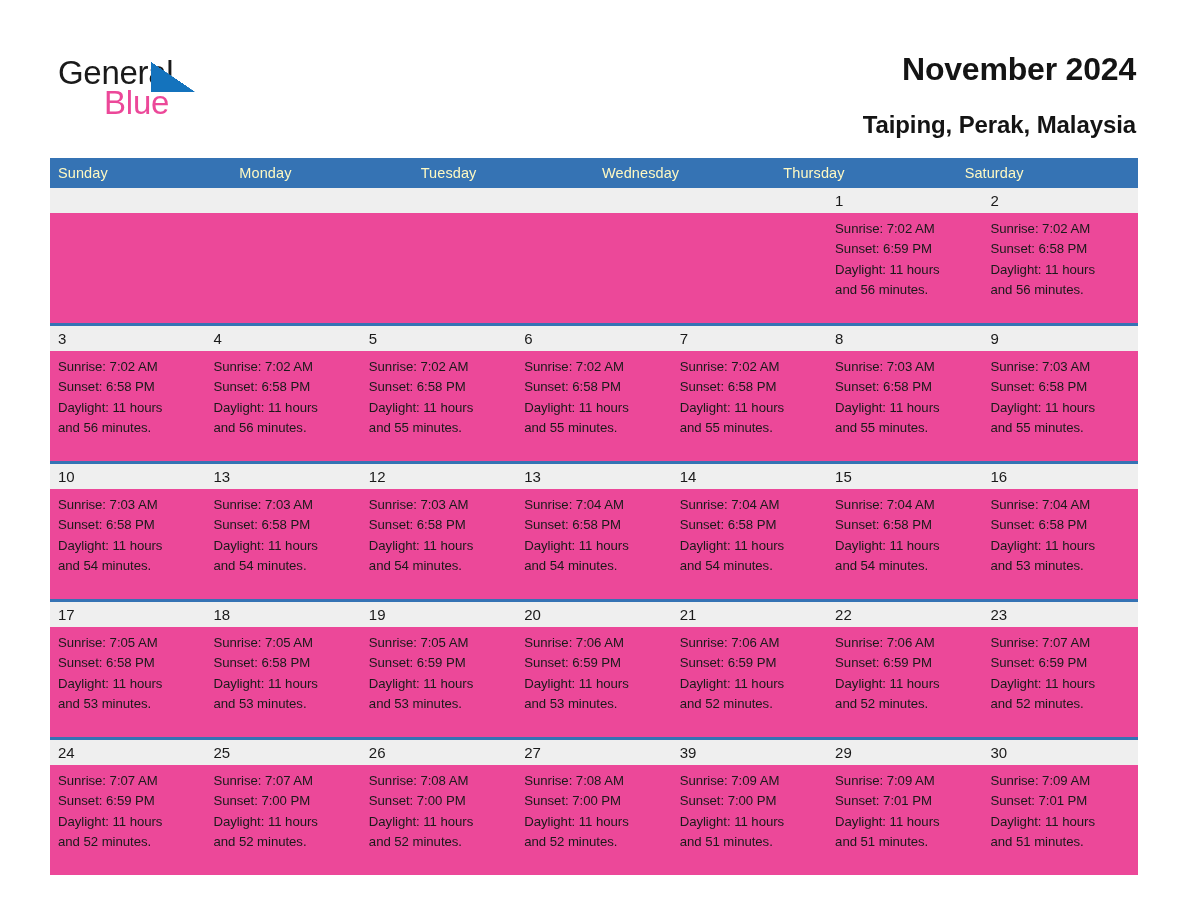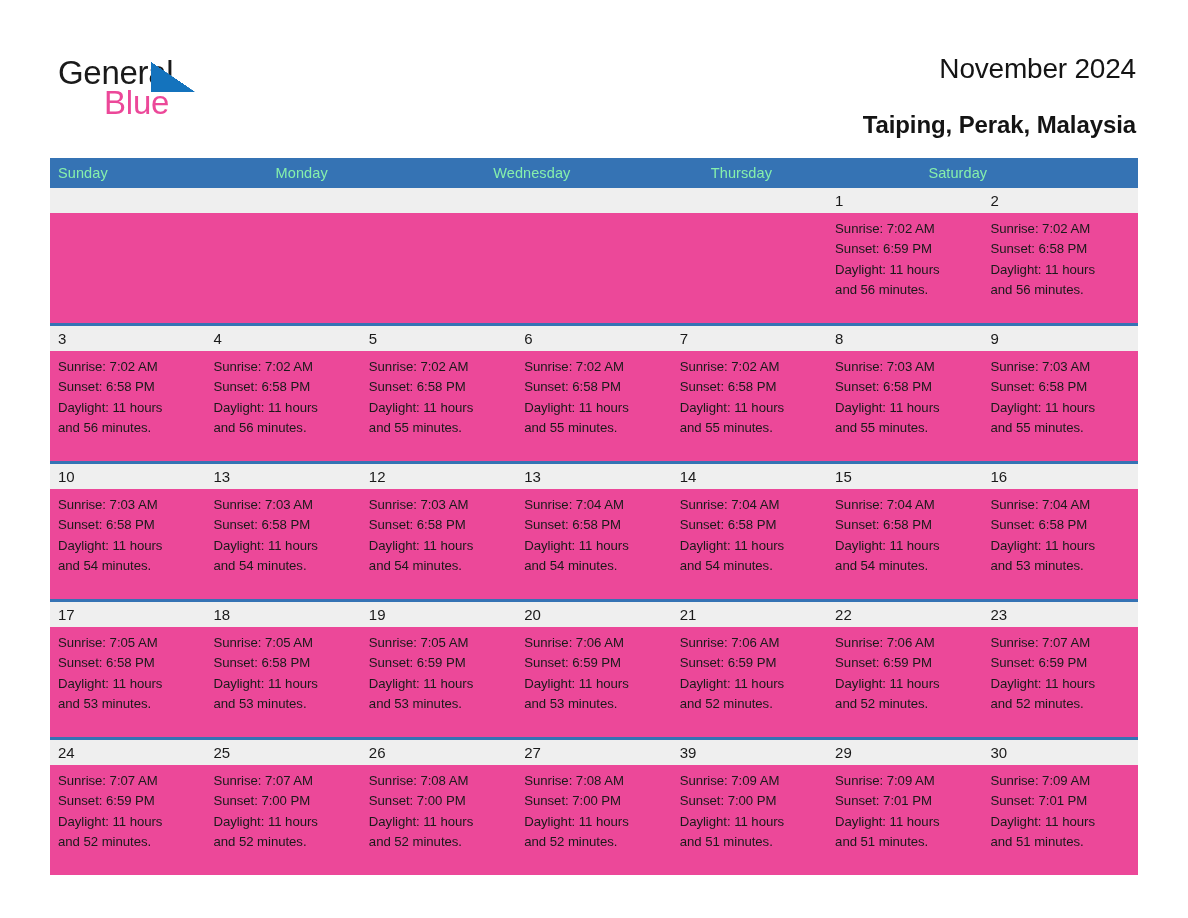--- a/index.html
+++ b/index.html
@@ -63,24 +63,24 @@
     letter-spacing: -0.2px;
     line-height: 34px;
   }
   .title-block {
     position: absolute;
     right: 52px;
     top: 46px;
     text-align: right;
   }
   .cal-title {
-    font-size: 28px;
+    font-size: 32px;
     color: #141414;
     line-height: 46px;
-    font-weight: normal;
+    font-weight: bold;
     letter-spacing: -0.2px;
   }
   .cal-subtitle {
     font-size: 24px;
     color: #141414;
     line-height: 30px;
     margin-top: 18px;
     letter-spacing: -0.1px;
     font-weight: bold;
   }
@@ -92,21 +92,21 @@
     top: 158px;
     width: 1088px;
   }
   .weekday-row {
     display: flex;
     background: #3573b4;
     height: 30px;
   }
   .weekday {
     flex: 1 1 0;
-    color: #86efac;
+    color: #fef9c3;
     font-size: 14.5px;
     line-height: 30px;
     padding-left: 8px;
     box-sizing: border-box;
     letter-spacing: 0.1px;
   }
   .week {
     position: relative;
     border-top: 3px solid #3573b4;
   }
@@ -162,20 +162,21 @@
       <div class="cal-title">November 2024</div>
       <div class="cal-subtitle">Taiping, Perak, Malaysia</div>
     </div>
 
   </div>
 
   <div class="calendar">
     <div class="weekday-row" id="weekday-row">
         <div class="weekday">Sunday</div>
         <div class="weekday">Monday</div>
+        <div class="weekday">Tuesday</div>
         <div class="weekday">Wednesday</div>
         <div class="weekday">Thursday</div>
         <div class="weekday">Saturday</div>
       </div>
     <div id="weeks-container">
         <div class="week">
           <div class="daynum-band">
             <div class="daynum"></div>
             <div class="daynum"></div>
             <div class="daynum"></div>

